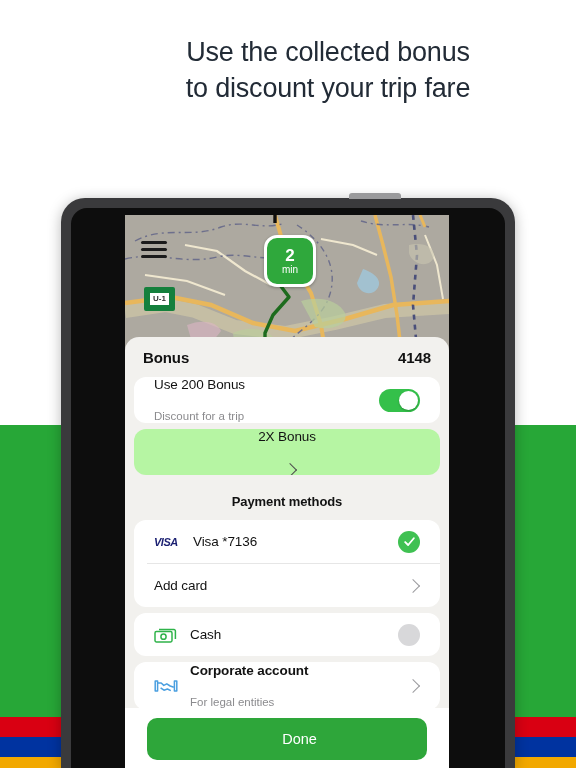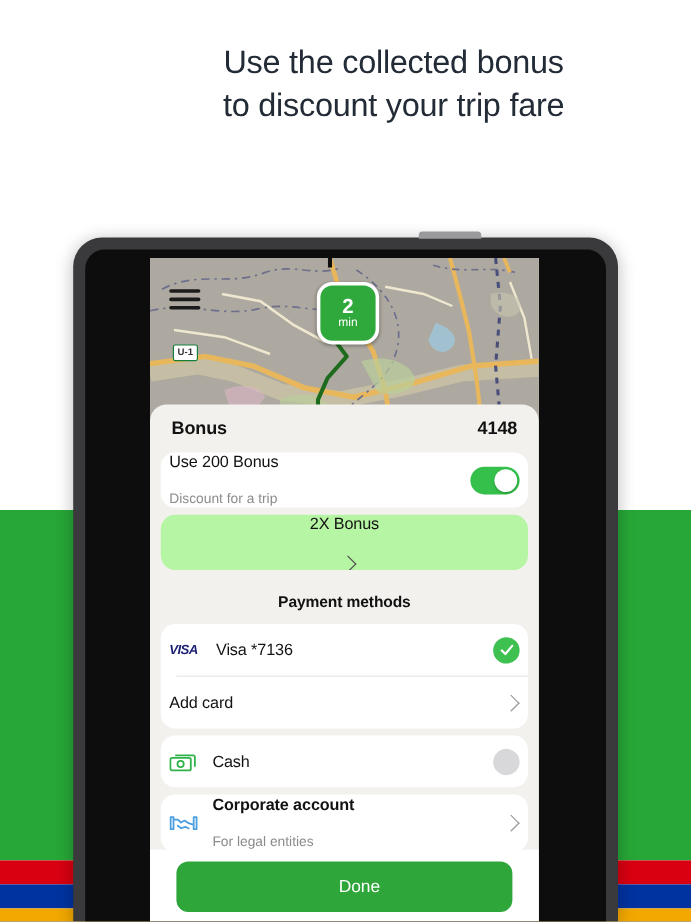--- a/index.html
+++ b/index.html
@@ -67,21 +67,21 @@
     width:46px;height:46px;border-radius:13px;
     background:#2fa83c;border:3px solid #ffffff;
     box-shadow:0 1px 3px rgba(0,0,0,.3);
     display:flex;flex-direction:column;align-items:center;justify-content:center;
     color:#fff;
   }
   .eta-num{font-size:17px;font-weight:700;line-height:17px;}
   .eta-unit{font-size:10px;line-height:12px;font-weight:400;}
   .road-shield{
     position:absolute;left:19px;top:72px;
-    background:#ffffff;border:1px solid #15803d;border-radius:2px;
+    background:#ffffff;border:6px solid #15803d;border-radius:2px;
     font-size:8px;line-height:10px;padding:1px 3px;color:#333;
     font-weight:600;
   }
 
   
   .sheet{
     position:absolute;left:0;right:0;top:122px;bottom:0;
     background:#f2f1ee;border-radius:14px 14px 0 0;
     padding:0 9px;box-sizing:border-box;
   }
@@ -90,21 +90,21 @@
     height:40px;padding:0 9px;
   }
   .sheet-title{font-size:15px;font-weight:700;color:#121212;letter-spacing:-0.1px;}
   .sheet-amount{font-size:15px;font-weight:700;color:#121212;letter-spacing:-0.1px;}
 
   .card{background:#ffffff;border-radius:12px;margin-bottom:6px;overflow:hidden;}
   .card.highlight{background:#b6f5a3;}
 
   .row{
     display:flex;align-items:center;
-    padding:0 7px;min-height:43px;box-sizing:border-box;
+    padding:0 20px;min-height:43px;box-sizing:border-box;
   }
   .row-texts{flex:1;min-width:0;}
   .row-title{font-size:13.5px;color:#121212;line-height:16px;letter-spacing:-0.1px;}
   .row-title.bold{font-weight:600;}
   .row-sub{font-size:11.5px;color:#8b8b8e;line-height:14px;margin-top:16px;}
 
   .divider{height:1px;background:#e6e6e6;margin-left:13px;}
 
   .toggle{
     width:41px;height:23px;border-radius:12px;background:#34c04a;

